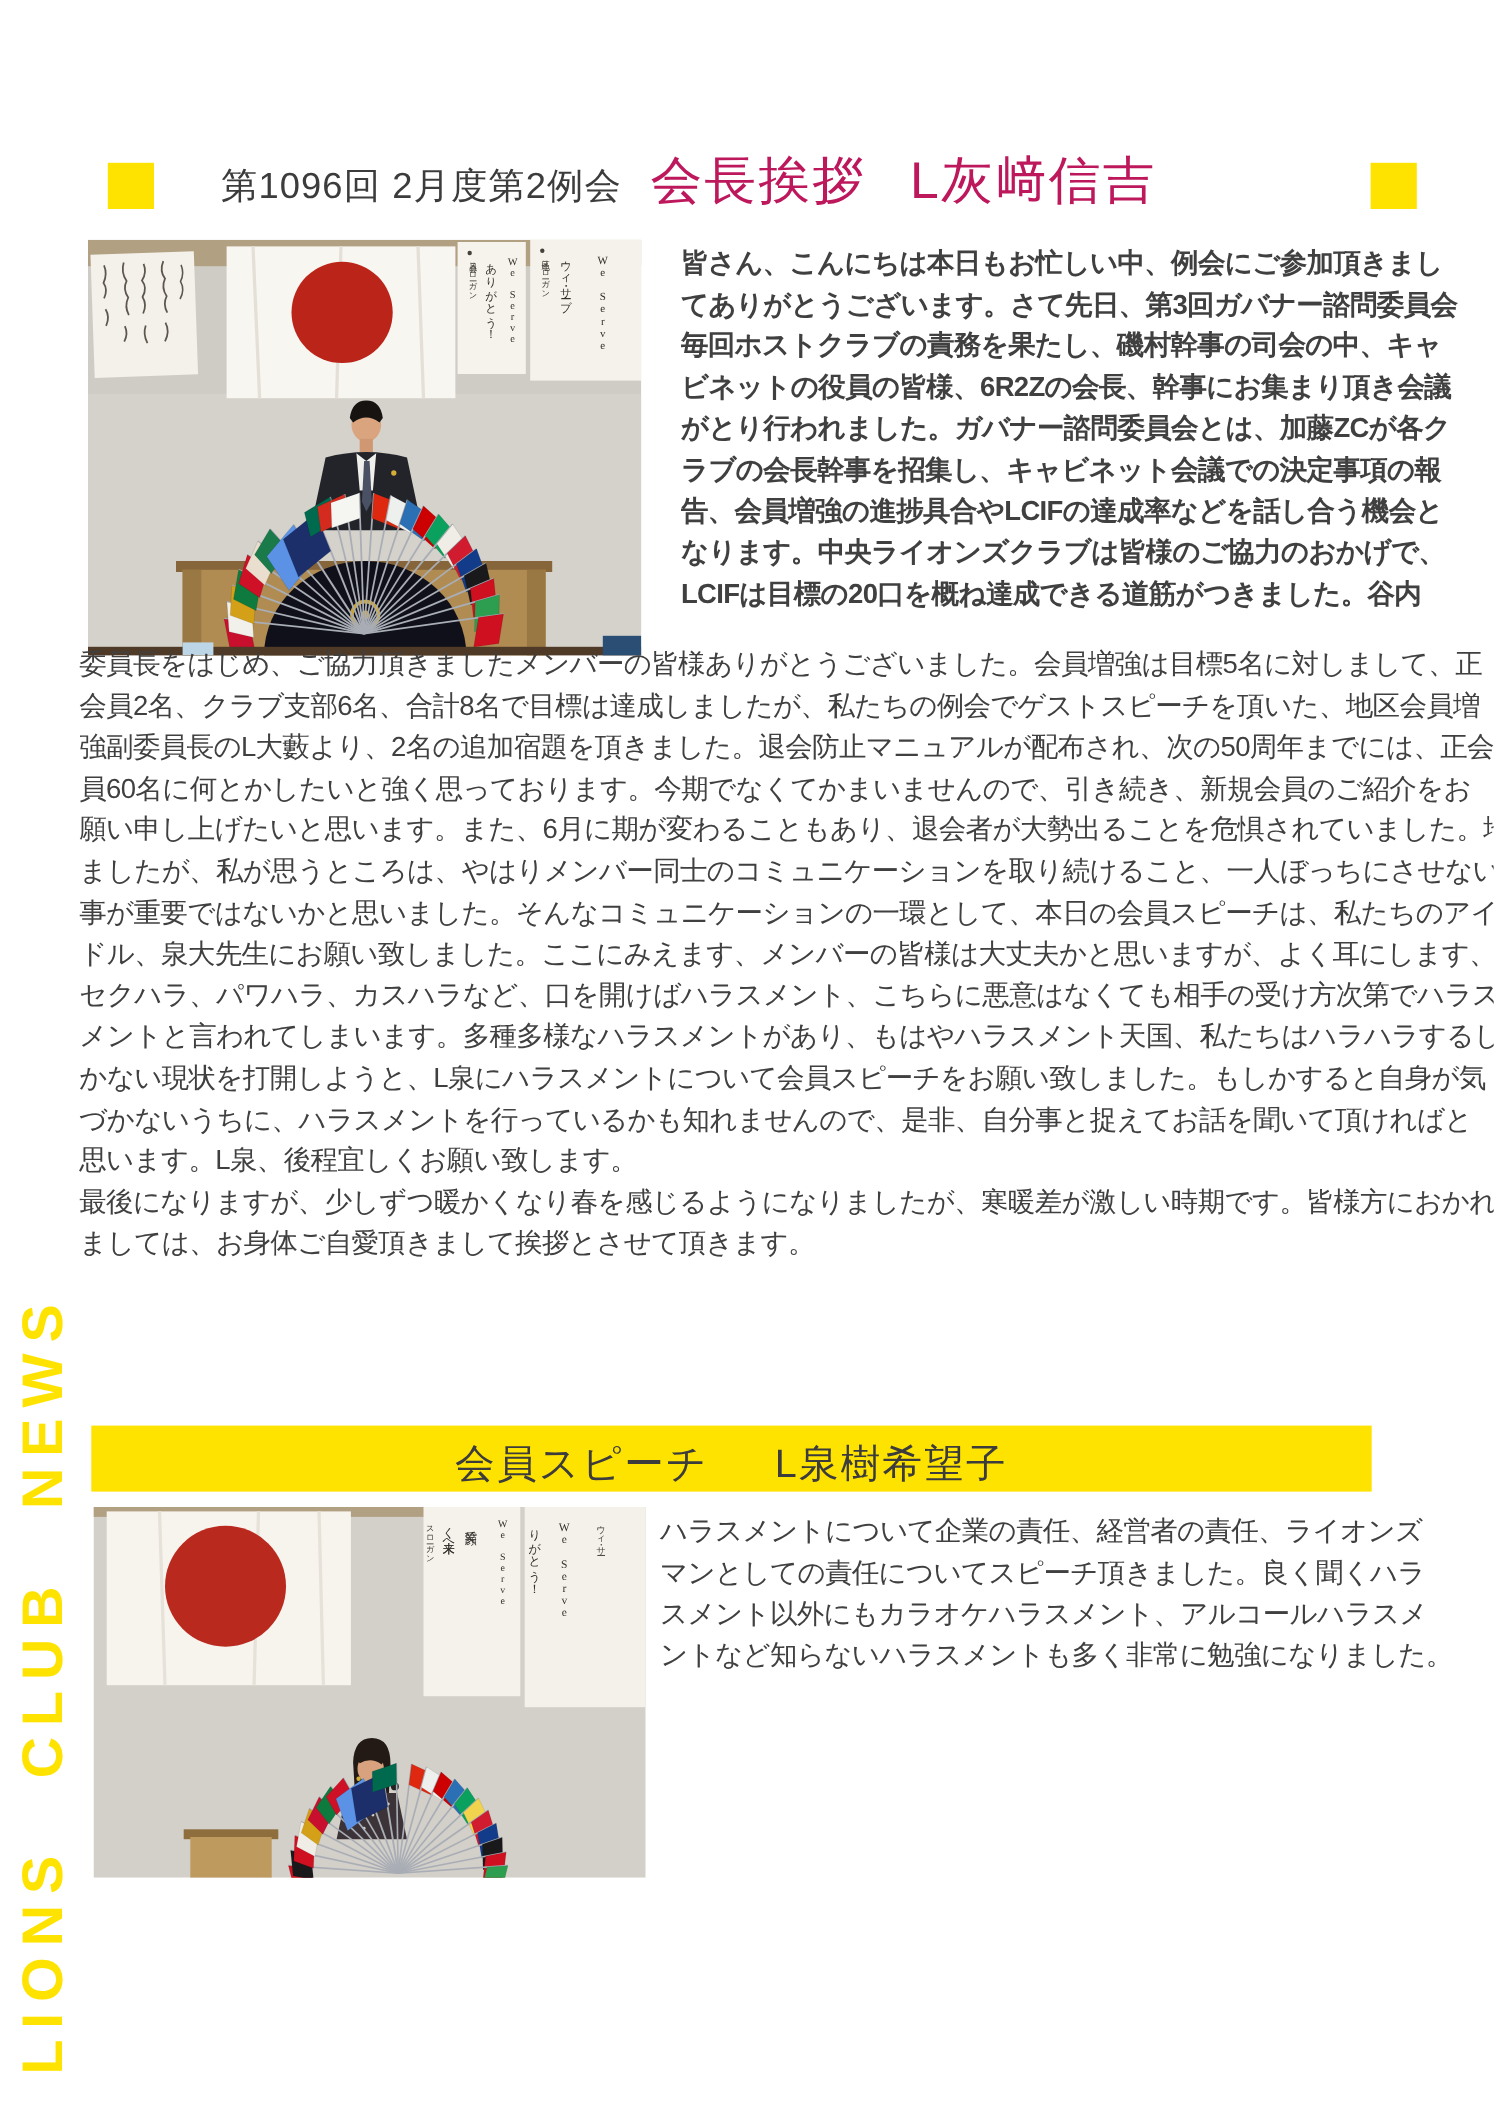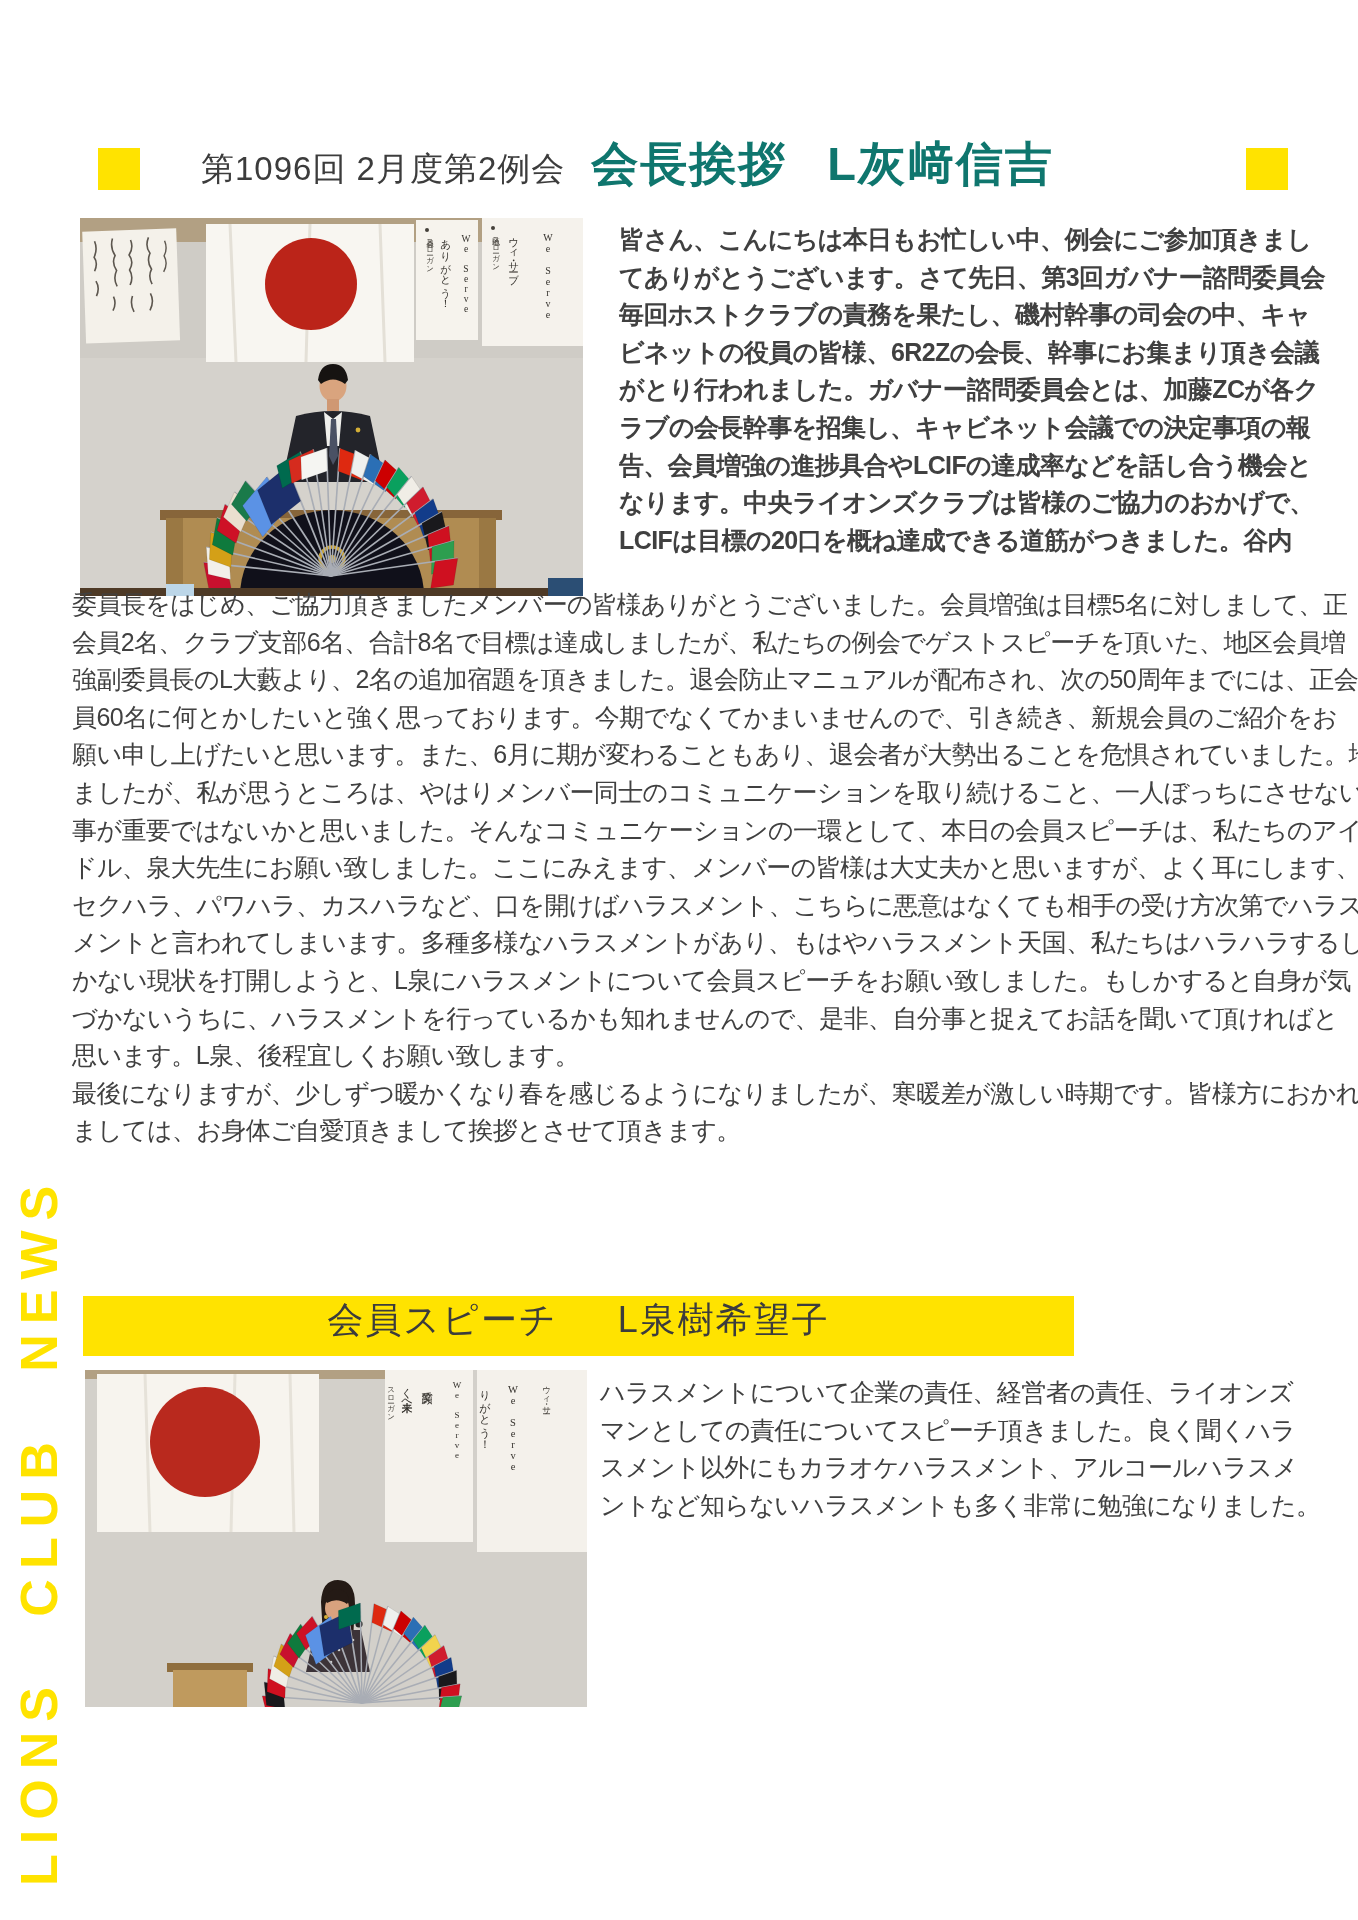--- a/index.html
+++ b/index.html
@@ -42,22 +42,22 @@
     margin-left:29px;
   }
   .meeting-label{
     font-size:33px;
     color:#3c3c3c;
     letter-spacing:1px;
     padding-bottom:4px;
   }
   .article-title{
     font-size:47px;
-    font-weight:bold;
-    color:#0f766e;
+    font-weight:normal;
+    color:#be185d;
     letter-spacing:2px;
   }
   .article-title .gap{display:inline-block;width:40px;}
   
   .photo{position:absolute;display:block;}
   .photo svg{display:block;width:100%;height:100%;}
   #photo1{left:80px;top:218px;width:503px;height:378px;}
   #photo2{left:85px;top:1370px;width:502px;height:337px;}
   
   .tcol{position:absolute;white-space:nowrap;}
@@ -67,23 +67,23 @@
     letter-spacing:-0.6px;
     color:#404040;
   }
   #intro-col{left:619px;top:221px;width:710px;font-weight:bold;}
   #body-block{left:72px;top:586px;width:1228px;}
   #speech-col{left:600px;top:1374px;width:710px;}
   
   .section-banner{
     position:absolute;
     left:83px;top:1296px;
-    width:991px;height:60px;
+    width:1164px;height:60px;
     background:#ffe300;
-    display:flex;align-items:flex-start;justify-content:center;
+    display:flex;align-items:flex-end;justify-content:center;
     gap:60px;
     font-size:36px;
     color:#3c3c3c;
     letter-spacing:2px;
   }
   .svg-vtext{
     writing-mode:vertical-rl;
     text-orientation:upright;
     font-family:"Liberation Sans", sans-serif;
   }

